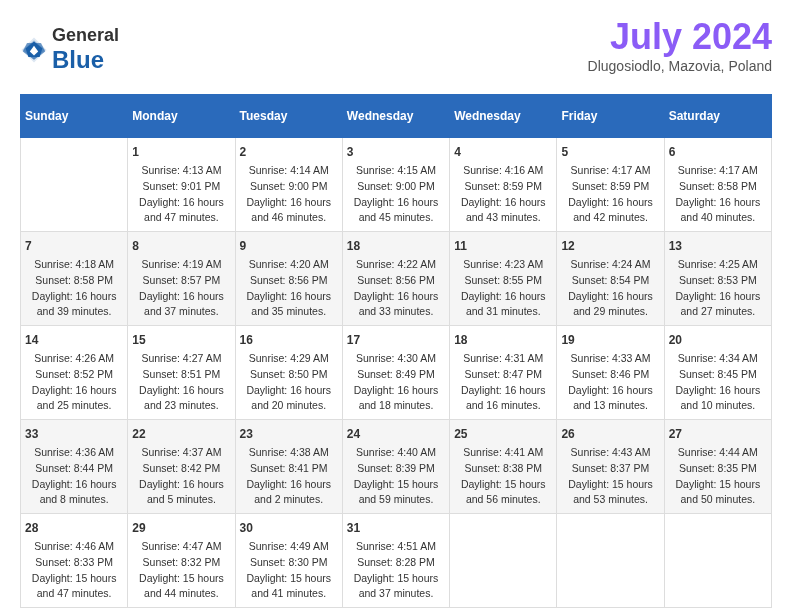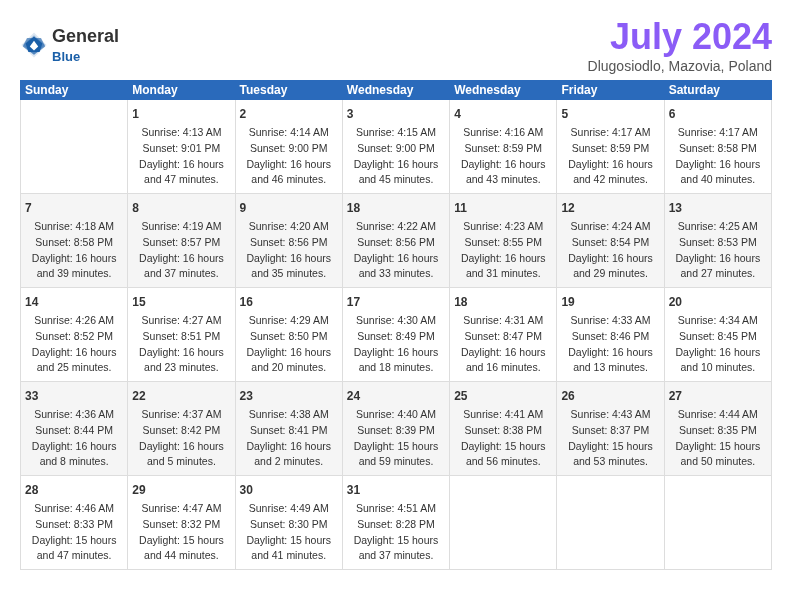--- a/index.html
+++ b/index.html
@@ -6,35 +6,35 @@
     body {
       font-family: Arial, sans-serif;
       background: #fff;
       width: 792px;
       min-height: 612px;
       padding: 16px 20px;
     }
     .header-area {
       display: flex;
       justify-content: space-between;
-      align-items: center;
-      margin-bottom: 6px;
+      align-items: flex-end;
+      margin-bottom: 20px;
     }
     .logo {
       display: flex;
       align-items: center;
       gap: 4px;
     }
     .logo-text-general {
       font-size: 18px;
       font-weight: bold;
       color: #333;
     }
     .logo-text-blue {
-      font-size: 13px;
+      font-size: 24px;
       font-weight: bold;
       color: #1a5fa8;
     }
     .logo-icon {
       width: 28px;
       height: 28px;
     }
     .title-area {
       text-align: right;
     }
@@ -48,21 +48,21 @@
       color: #555;
     }
     table {
       width: 100%;
       border-collapse: collapse;
       font-size: 11px;
     }
     thead tr th {
       background-color: #2a6abb;
       color: #fff;
-      padding: 2px 4px;
+      padding: 14px 4px;
       text-align: left;
       font-size: 12px;
       font-weight: bold;
       border: 1px solid #2a6abb;
       margin-top: 35px;
     }
     tbody tr {
       border-bottom: 1px solid #ccc;
     }
     tbody tr td {

